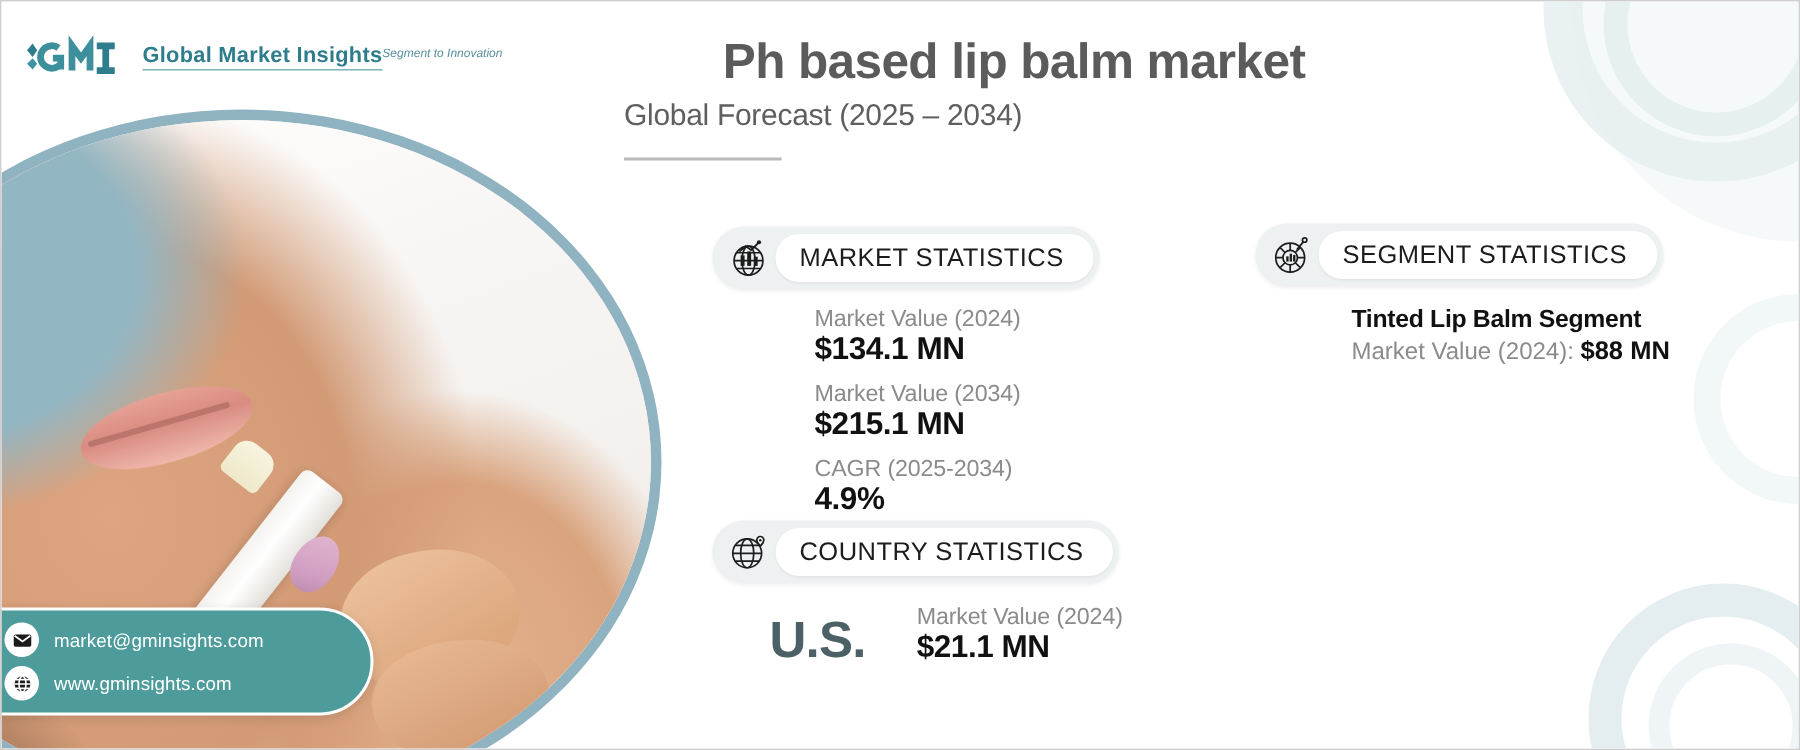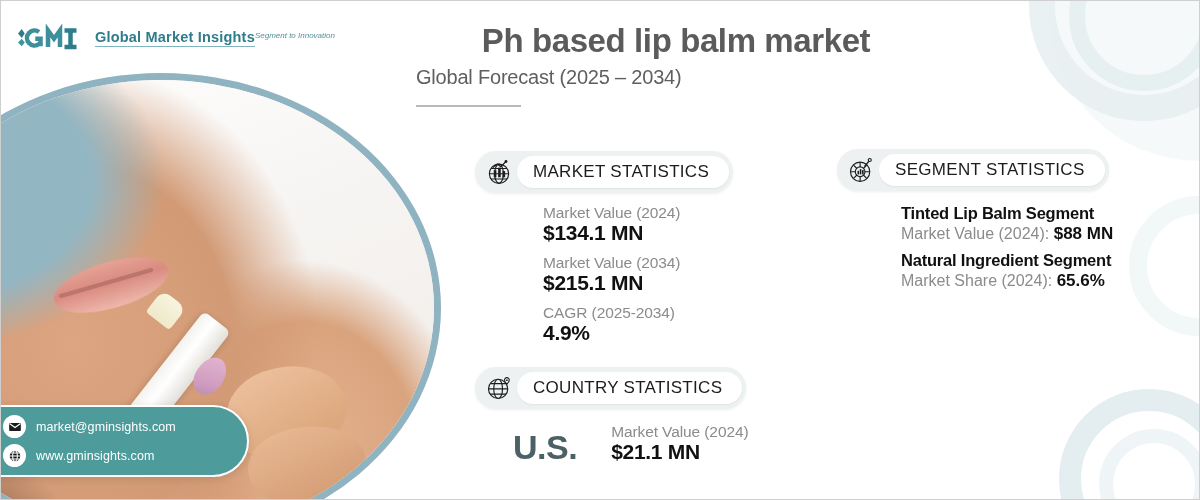--- a/index.html
+++ b/index.html
@@ -167,21 +167,21 @@
   .kv-label { font-size:15.5px; color:#8b8b8b; letter-spacing:-.1px; }
   .kv-value { font-size:21px; font-weight:700; color:#111111; letter-spacing:-.3px; margin-top:-1px; }
   .kv-group { margin-bottom:9px; }
 
   .sec-segment { position:absolute; left:836px; top:148px; }
   .segment-body { margin-left:64px; margin-top:13px; }
   .seg-title { font-size:16.5px; font-weight:700; color:#111111; letter-spacing:-.2px; }
   .seg-line { font-size:16px; color:#8b8b8b; margin-top:1px; margin-bottom:7px; }
   .seg-line b { color:#111111; font-weight:700; font-size:17px; }
 
-  .sec-country { position:absolute; left:474px; top:366px; }
+  .sec-country { position:absolute; left:474px; top:346px; }
   .country-body { margin-left:38px; margin-top:14px; display:flex; align-items:flex-end; gap:34px; }
   .country-name { font-size:34px; font-weight:700; color:#4c6166; letter-spacing:-.5px; line-height:1; }
   .country-kv .kv-label { font-size:15.5px; }
   .country-kv .kv-value { font-size:21px; }
 </style>
 </head>
 <body>
 
 <div class="canvas">
 
@@ -297,27 +297,20 @@
       <span class="pill-label">SEGMENT STATISTICS</span>
     </div>
     <div class="segment-body">
       <div>
         <div class="seg-title">Tinted Lip Balm Segment</div>
         <div class="seg-line">
           <span>Market Value (2024):</span>
           <b>$88 MN</b>
         </div>
       </div>
-      <div>
-        <div class="seg-title">Natural Ingredient Segment</div>
-        <div class="seg-line">
-          <span>Market Share (2024):</span>
-          <b>65.6%</b>
-        </div>
-      </div>
     </div>
   </div>
 
   <div class="sec-country">
     <div class="pill">
       <span class="pill-ico">
         <svg viewBox="0 0 32 32" fill="none" stroke="#1d1d1d" stroke-width="1.3">
           <circle cx="15" cy="17" r="11"></circle>
           <ellipse cx="15" cy="17" rx="5" ry="11"></ellipse>
           <path d="M4 17h22M6 11h18M6 23h18"></path>

